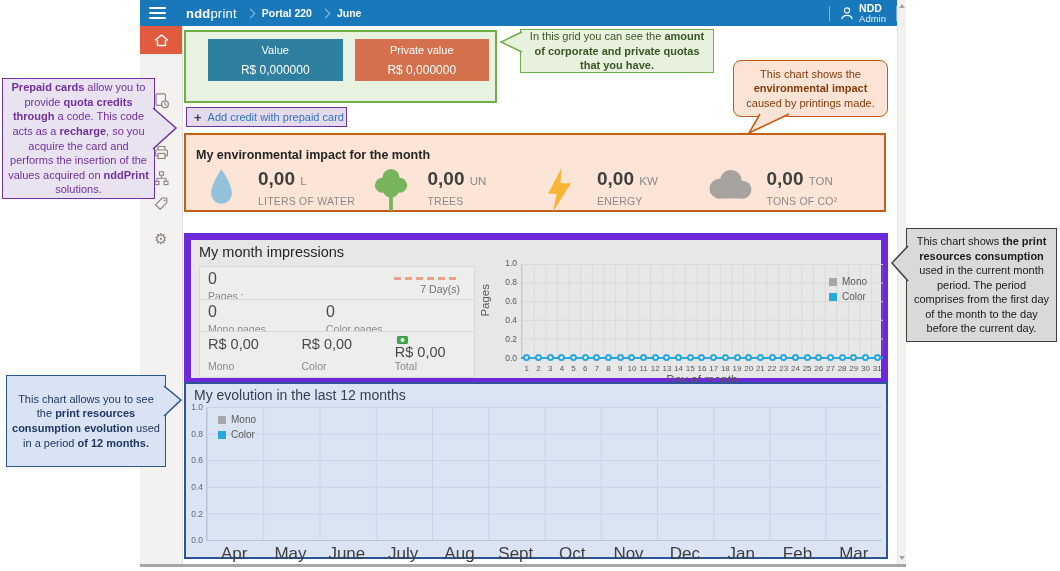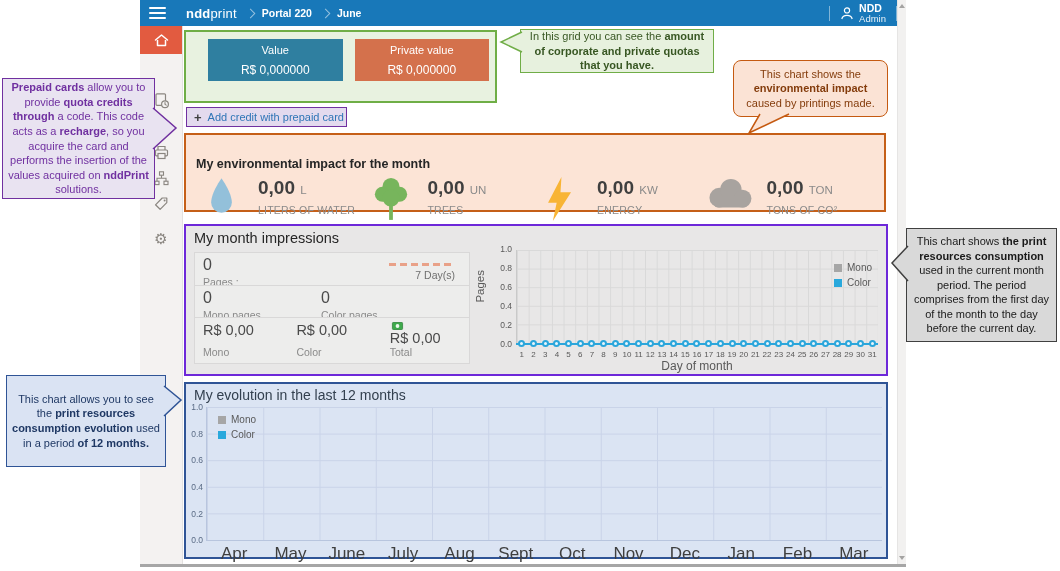--- a/index.html
+++ b/index.html
@@ -45,32 +45,32 @@
   .bal-card .lbl { font-size:11px; }
   .bal-card .val { font-size:12px; }
   .card-value { background:#2f7fa0; }
   .card-private { background:#d4714c; }
 
   .add-credit { position:absolute; left:3px; top:81px; width:161px; height:20px; background:#e3daee; border:1.5px solid #7030a0; display:flex; align-items:center; gap:6px; padding:0 7px; cursor:pointer; }
   .add-credit .plus { font-size:13px; font-weight:bold; color:#3f3f3f; line-height:1; }
   .add-credit .txt { font-size:11px; color:#2e75b6; white-space:nowrap; }
 
   
-  .env { position:absolute; left:1px; top:107px; width:702px; height:79px; background:#fce4d6; border:2px solid #c55f18; padding:22px 10px; }
+  .env { position:absolute; left:1px; top:107px; width:702px; height:79px; background:#fce4d6; border:2px solid #c55f18; padding:13px 10px; }
   .env-title { font-size:12.5px; font-weight:600; color:#262626; }
   .env-row { display:flex; margin-top:6px; }
   .metric { display:flex; align-items:flex-start; gap:12px; width:176px; }
   .metric .icon-box { width:50px; display:flex; justify-content:center; }
   .metric .mcol { display:flex; flex-direction:column; }
   .metric .mval { font-size:19px; font-weight:600; color:#3f3f3f; line-height:1.15; }
   .metric .munit { font-size:11.5px; font-weight:normal; color:#8a8a8a; }
   .metric .mlbl { font-size:10.5px; color:#8a8a8a; margin-top:5px; letter-spacing:.2px; }
 
   
-  .month { position:absolute; left:1px; top:198px; width:704px; height:152px; background:#e8e7e7; border:2px solid #6d28d9; }
+  .month { position:absolute; left:1px; top:207px; width:704px; height:152px; background:#e8e7e7; border:7px solid #6d28d9; }
   .month-title { font-size:14.5px; color:#262626; margin:4px 0 0 8px; }
   .stats { position:absolute; left:8px; top:26px; width:276px; }
   .stat-box { position:relative; background:#ededec; border:1px solid #d9d8d8; margin-top:-1px; padding:3px 8px; }
   .stat-val { font-size:16px; color:#4a4a4a; line-height:1.1; }
   .stat-lbl { font-size:10.5px; color:#8a8a8a; margin-top:2px; }
   .box1 { height:34px; margin-top:0; }
   .dashes { position:absolute; right:14px; top:10px; width:66px; height:2.5px;
             background-image:repeating-linear-gradient(to right,#e9a188 0 7px,transparent 7px 11px); }
   .days-label { position:absolute; right:14px; top:16px; font-size:10.5px; color:#6f6f6f; }
   .box2 { height:33px; display:flex; }

